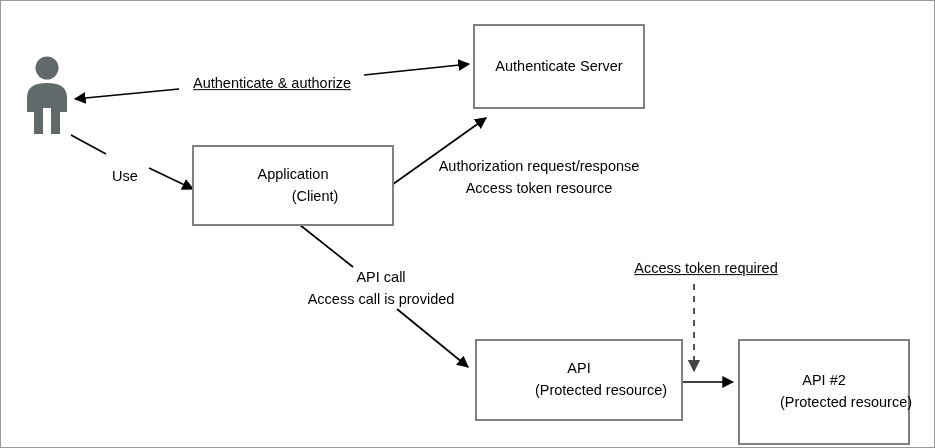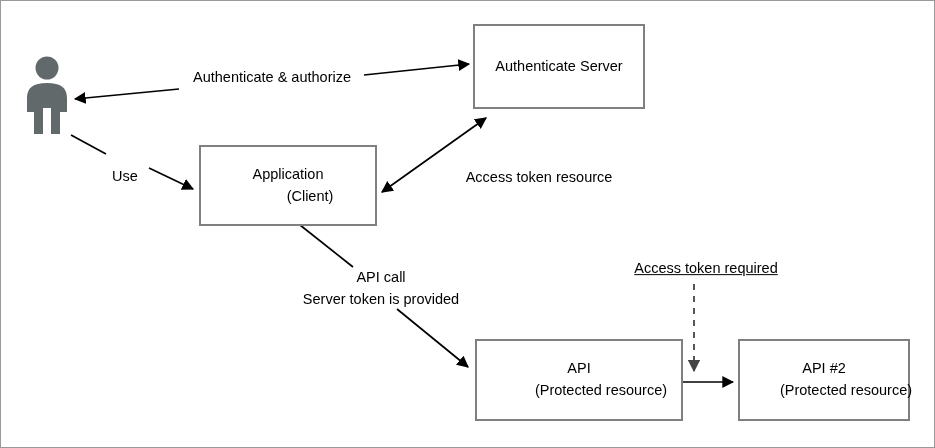--- a/index.html
+++ b/index.html
@@ -117,49 +117,50 @@
     <path d="M26 27
              C 12 27, 6 32, 6 42
              L 6 56 L 13 56 L 13 78 L 22 78 L 22 52 L 30 52 L 30 78 L 39 78 L 39 56 L 46 56
              L 46 42 C 46 32, 40 27, 26 27 Z" fill="#62696b"></path>
   </svg>
 
   <div class="node" style="left:472px; top:23px; width:172px; height:85px;">
     <span>Authenticate Server</span>
   </div>
 
-  <div class="node" style="left:198px; top:144px; width:178px; height:81px;">
+  <div class="node" style="left:191px; top:144px; width:202px; height:81px;">
     <span>Application</span>
     <span class="line2">(Client)</span>
   </div>
 
   <div class="node" style="left:474px; top:338px; width:208px; height:82px;">
     <span>API</span>
     <span class="line2">(Protected resource)</span>
   </div>
 
-  <div class="node" style="left:737px; top:338px; width:172px; height:82px;">
+  <div class="node" style="left:737px; top:338px; width:172px; height:106px;">
     <span>API #2</span>
     <span class="line2">(Protected resource)</span>
   </div>
 
-  <div class="edge-label" style="left:271px; top:77px;">
+  <div class="edge-label" style="left:271px; top:83px;text-decoration:underline;">
     <span class="l">Authenticate &amp; authorize</span>
   </div>
 
   <div class="edge-label" style="left:124px; top:176px;">
     <span class="l">Use</span>
   </div>
 
   <div class="edge-label" style="left:538px; top:177px;">
+    <span class="l">Authorization request/response</span>
     <span class="l">Access token resource</span>
   </div>
 
   <div class="edge-label" style="left:373px; top:288px;margin-left:7px;">
     <span class="l">API call</span>
-    <span class="l">Server token is provided</span>
+    <span class="l">Access call is provided</span>
   </div>
 
   <div class="edge-label" style="left:705px; top:268px;text-decoration:underline;">
     <span class="l">Access token required</span>
   </div>
 
 </div>
 
 </body></html>

